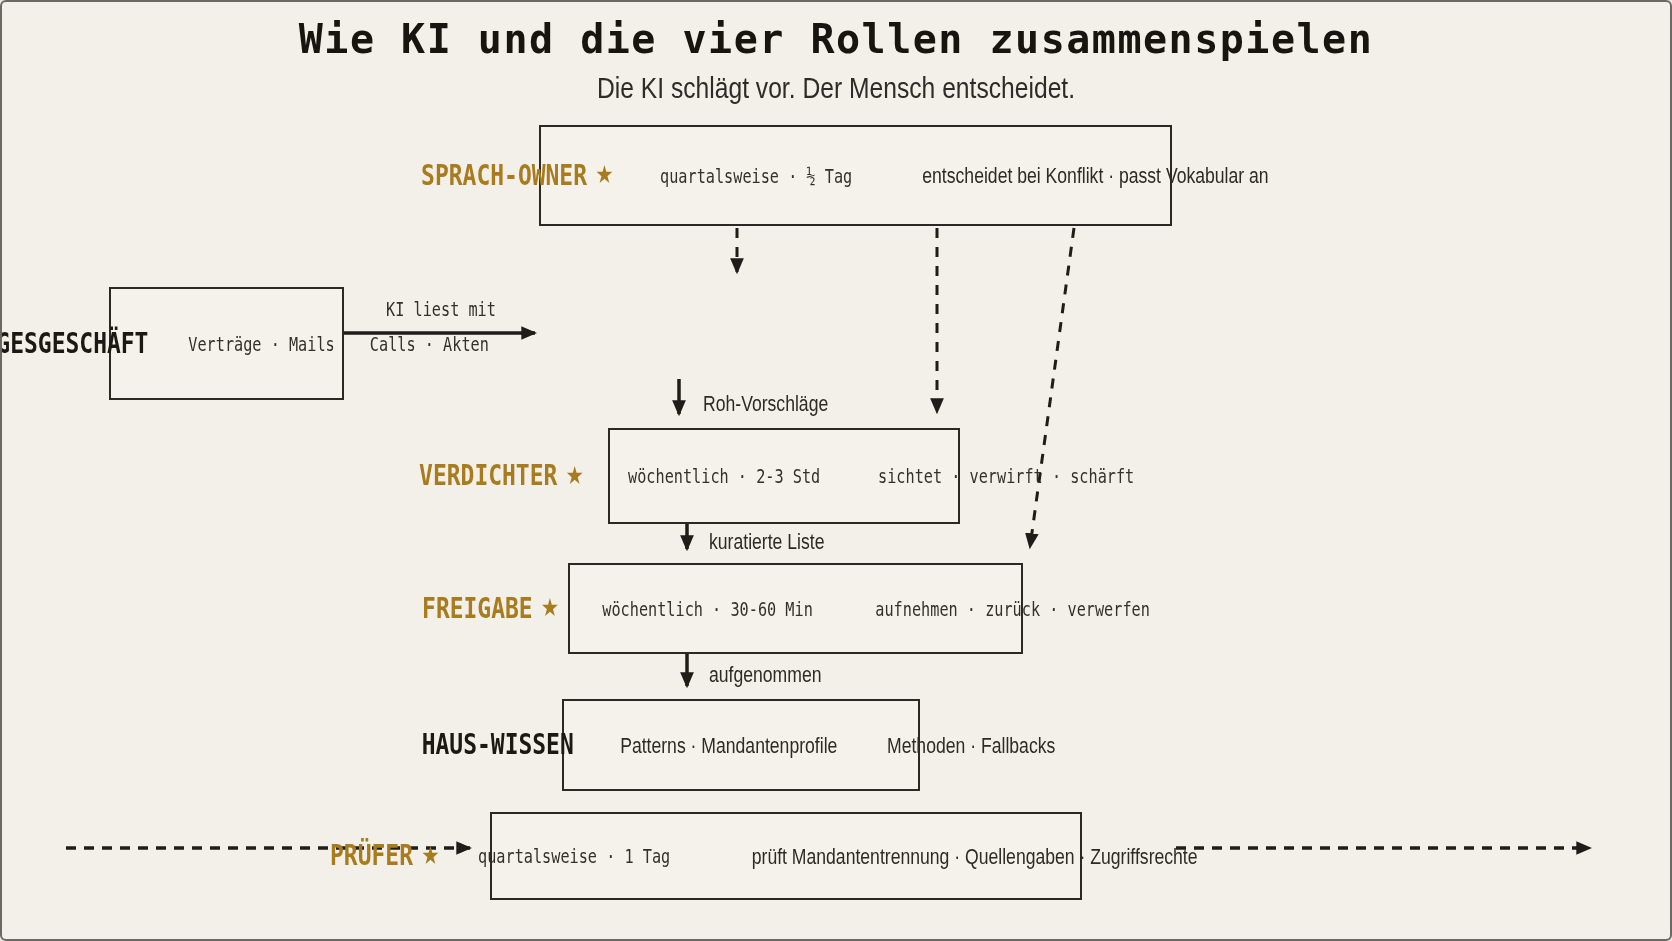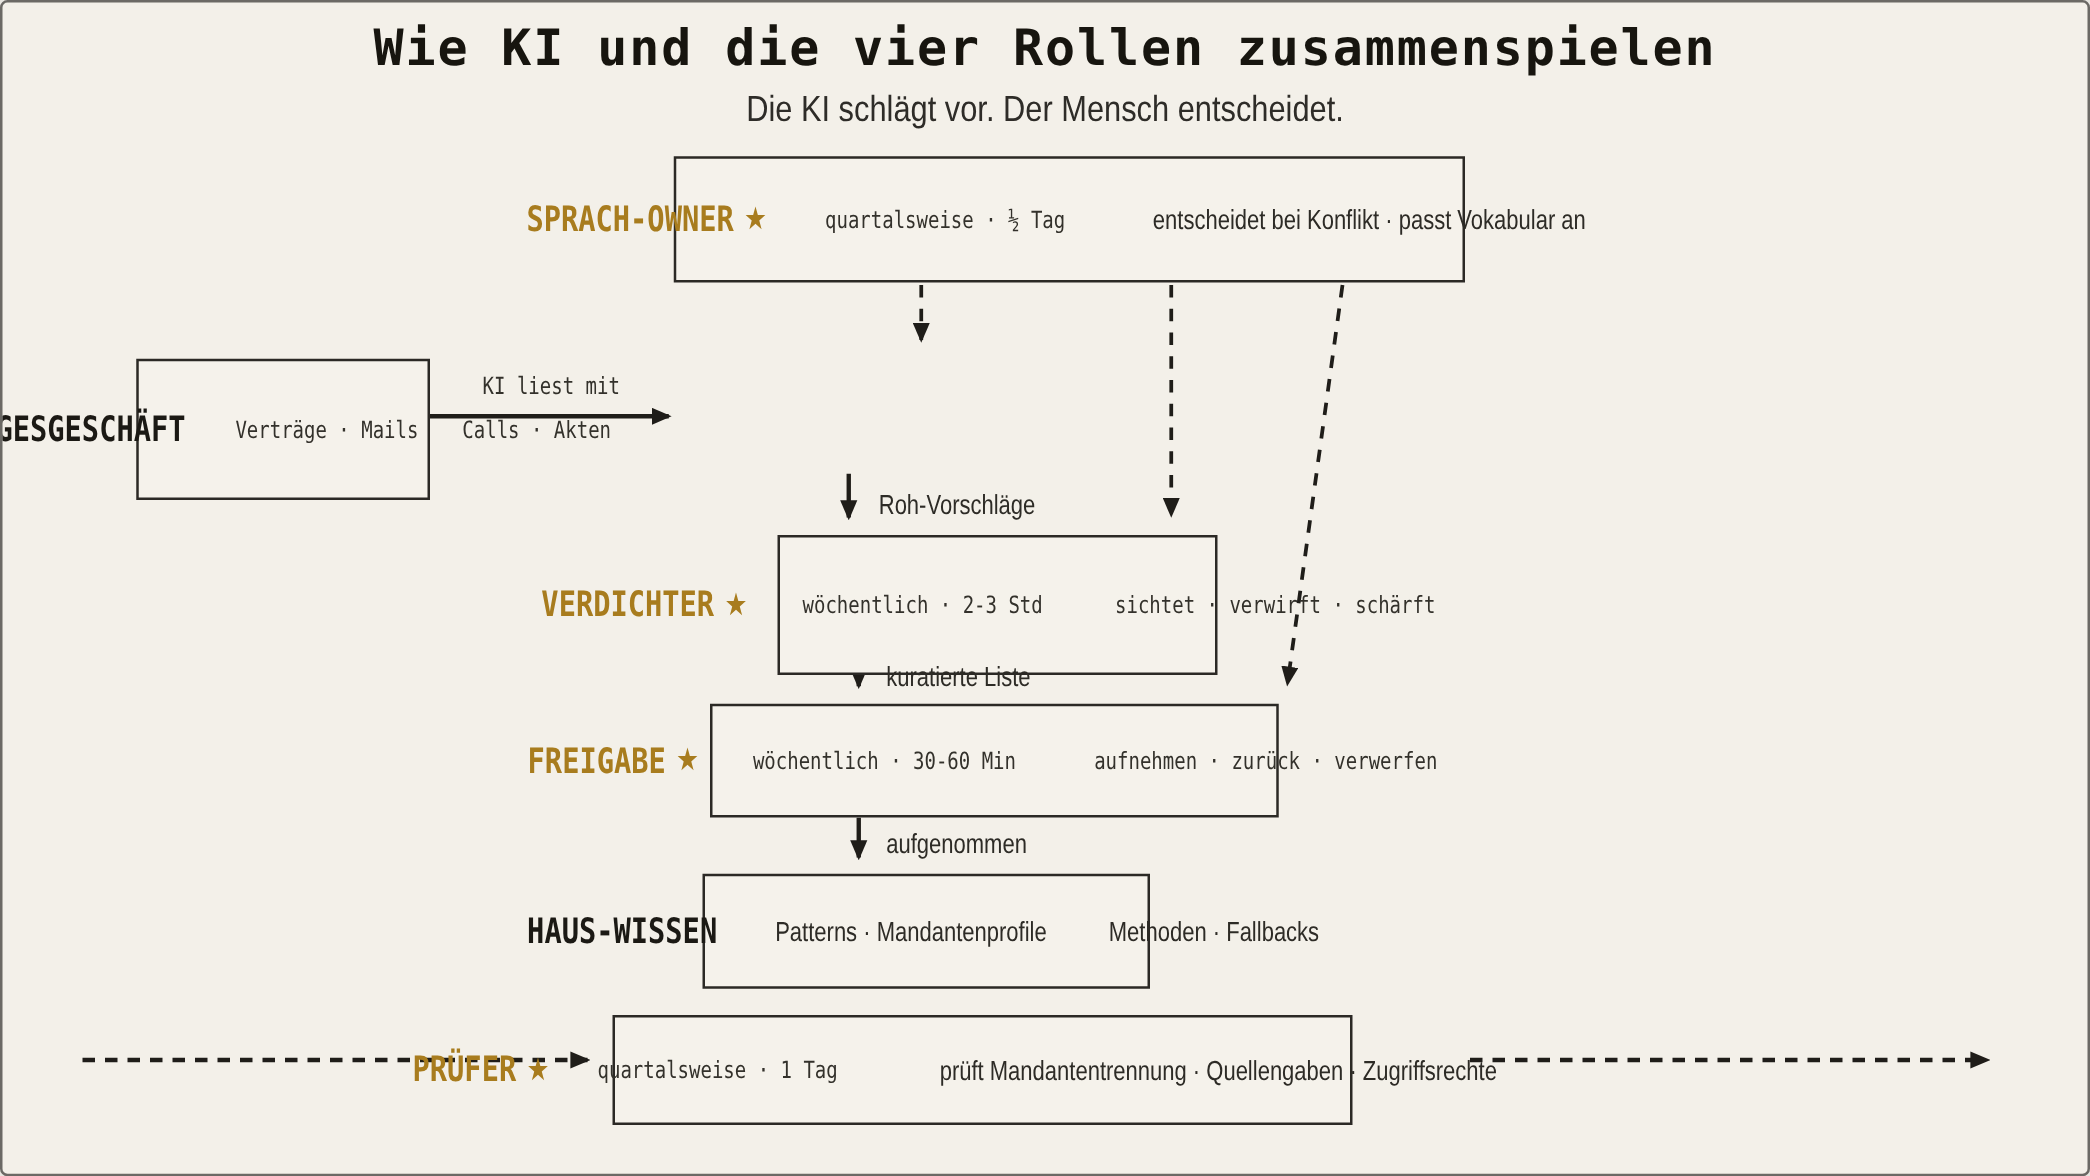--- a/index.html
+++ b/index.html
@@ -124,21 +124,21 @@
 
   <div class="node" style="left:107px;top:285px;width:235px;height:113px">
     <div class="node-title">
       <span>TAGESGESCHÄFT</span>
     </div>
     <div class="line-mono">Verträge · Mails</div>
     <div class="line-mono">Calls · Akten</div>
   </div>
 
 
-  <div class="node" style="left:620px;top:426px;width:352px;height:112px">
+  <div class="node" style="left:606px;top:426px;width:352px;height:96px">
     <div class="node-title gold">
       <span>VERDICHTER</span>
       <span class="star">★</span>
     </div>
     <div class="line-mono">wöchentlich · 2-3 Std</div>
     <div class="line-mono">sichtet · verwirft · schärft</div>
   </div>
 
   <div class="node" style="left:566px;top:561px;width:455px;height:91px">
     <div class="node-title gold">

